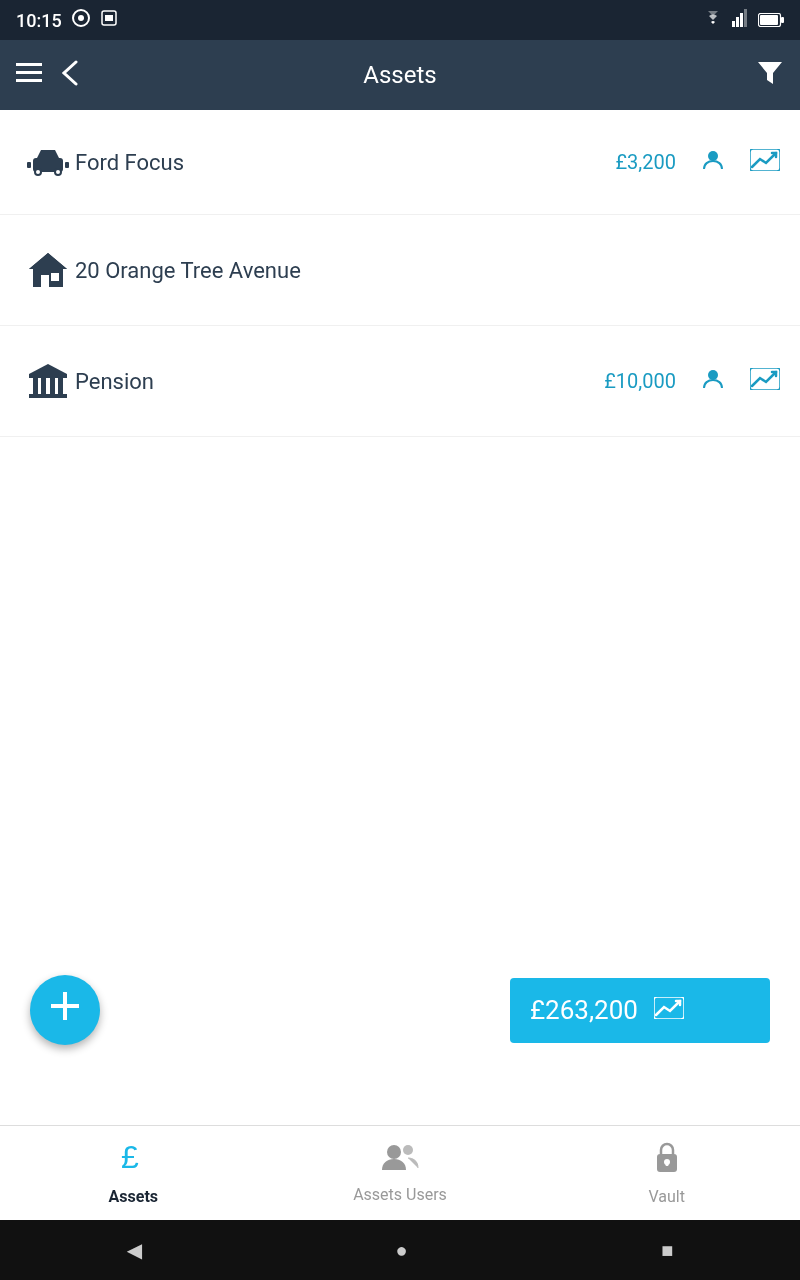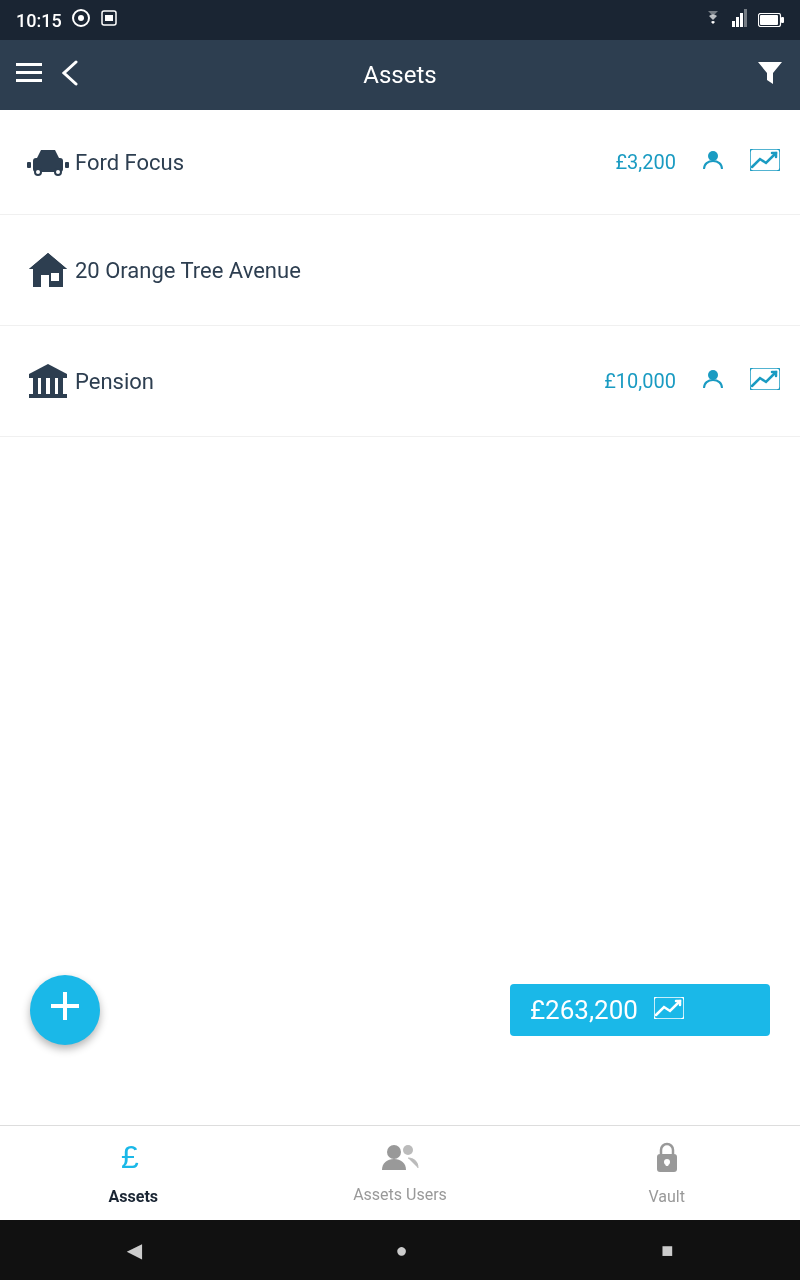--- a/index.html
+++ b/index.html
@@ -120,21 +120,21 @@
       display: flex;
       align-items: center;
       justify-content: center;
       cursor: pointer;
       box-shadow: 0 4px 8px rgba(0,0,0,0.3);
     }
     .fab-icon { color: #fff; font-size: 40px; font-weight: 300; }
     .total-bar {
       background: #1ab8e8;
       border-radius: 4px;
-      height: 52px;
+      height: 65px;
       display: flex;
       align-items: center;
       padding: 0 20px;
       gap: 16px;
       cursor: pointer;
       min-width: 260px;
     }
     .total-value {
       color: #fff;
       font-size: 26px;

